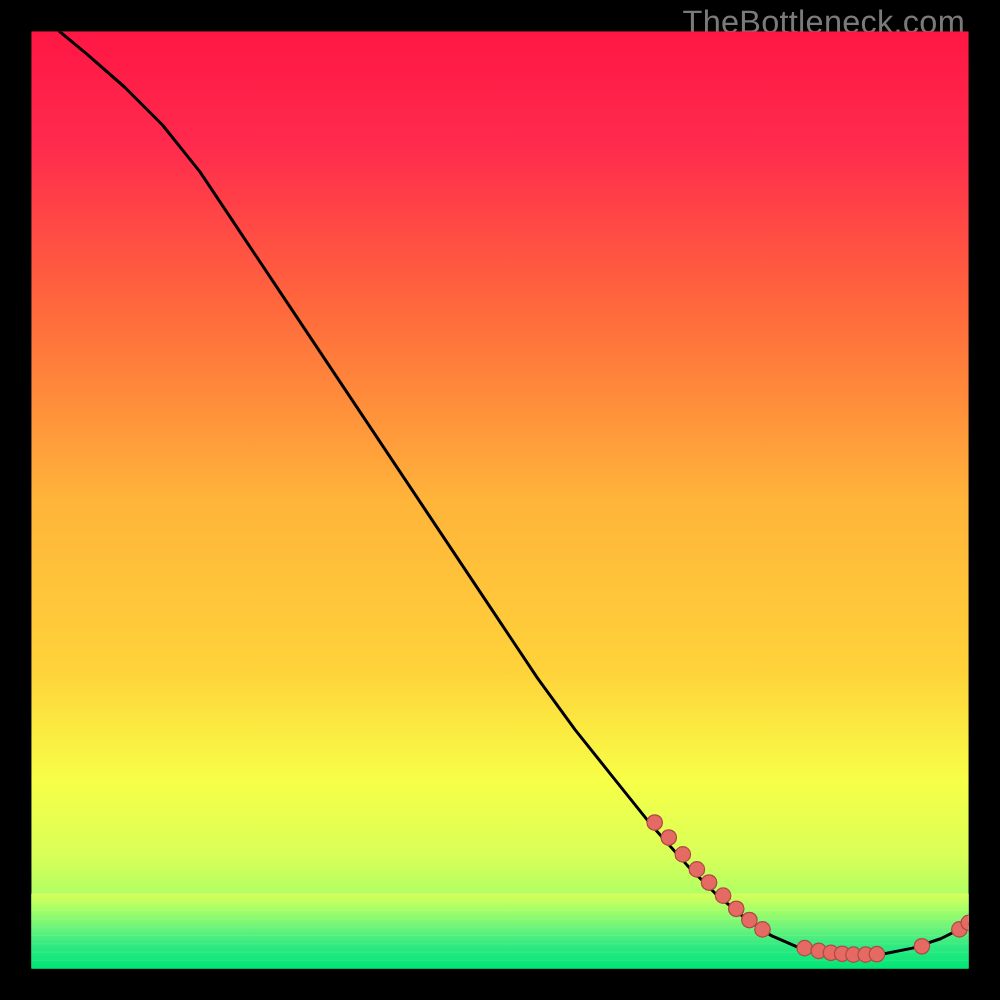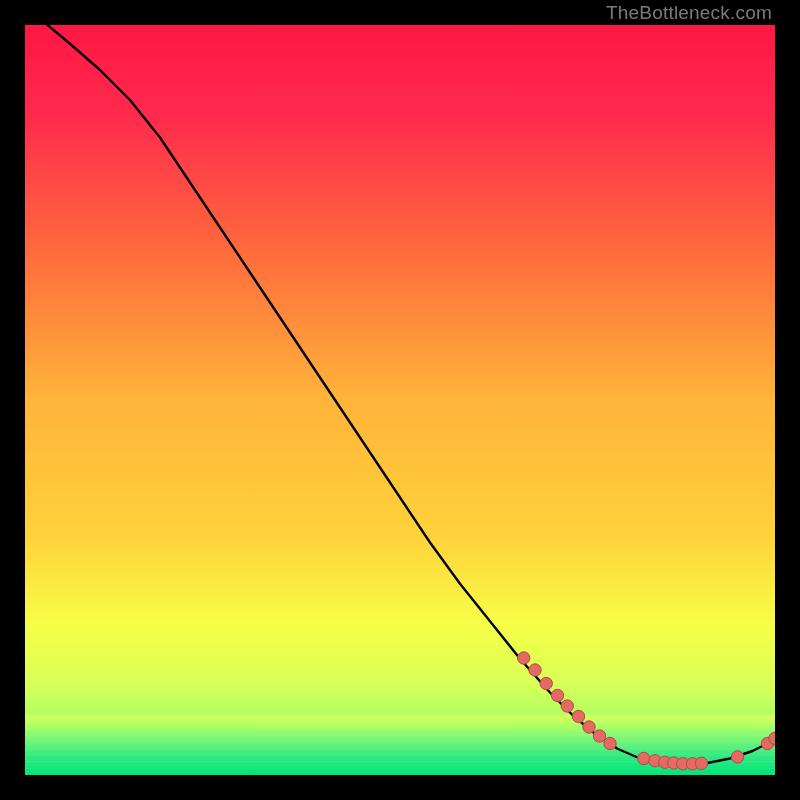--- a/index.html
+++ b/index.html
@@ -21,21 +21,21 @@
     left: 25px;
     top: 25px;
     width: 750px;
     height: 750px;
   }
   .watermark {
     position: absolute;
     top: 2px;
     right: 28px;
     color: #7a7a7a;
-    font-size: 19px;
+    font-size: 26px;
     font-weight: 500;
     letter-spacing: 0.2px;
     user-select: none;
   }
   svg { display: block; }
 </style>
 </head>
 <body>
 
 <div class="stage">

